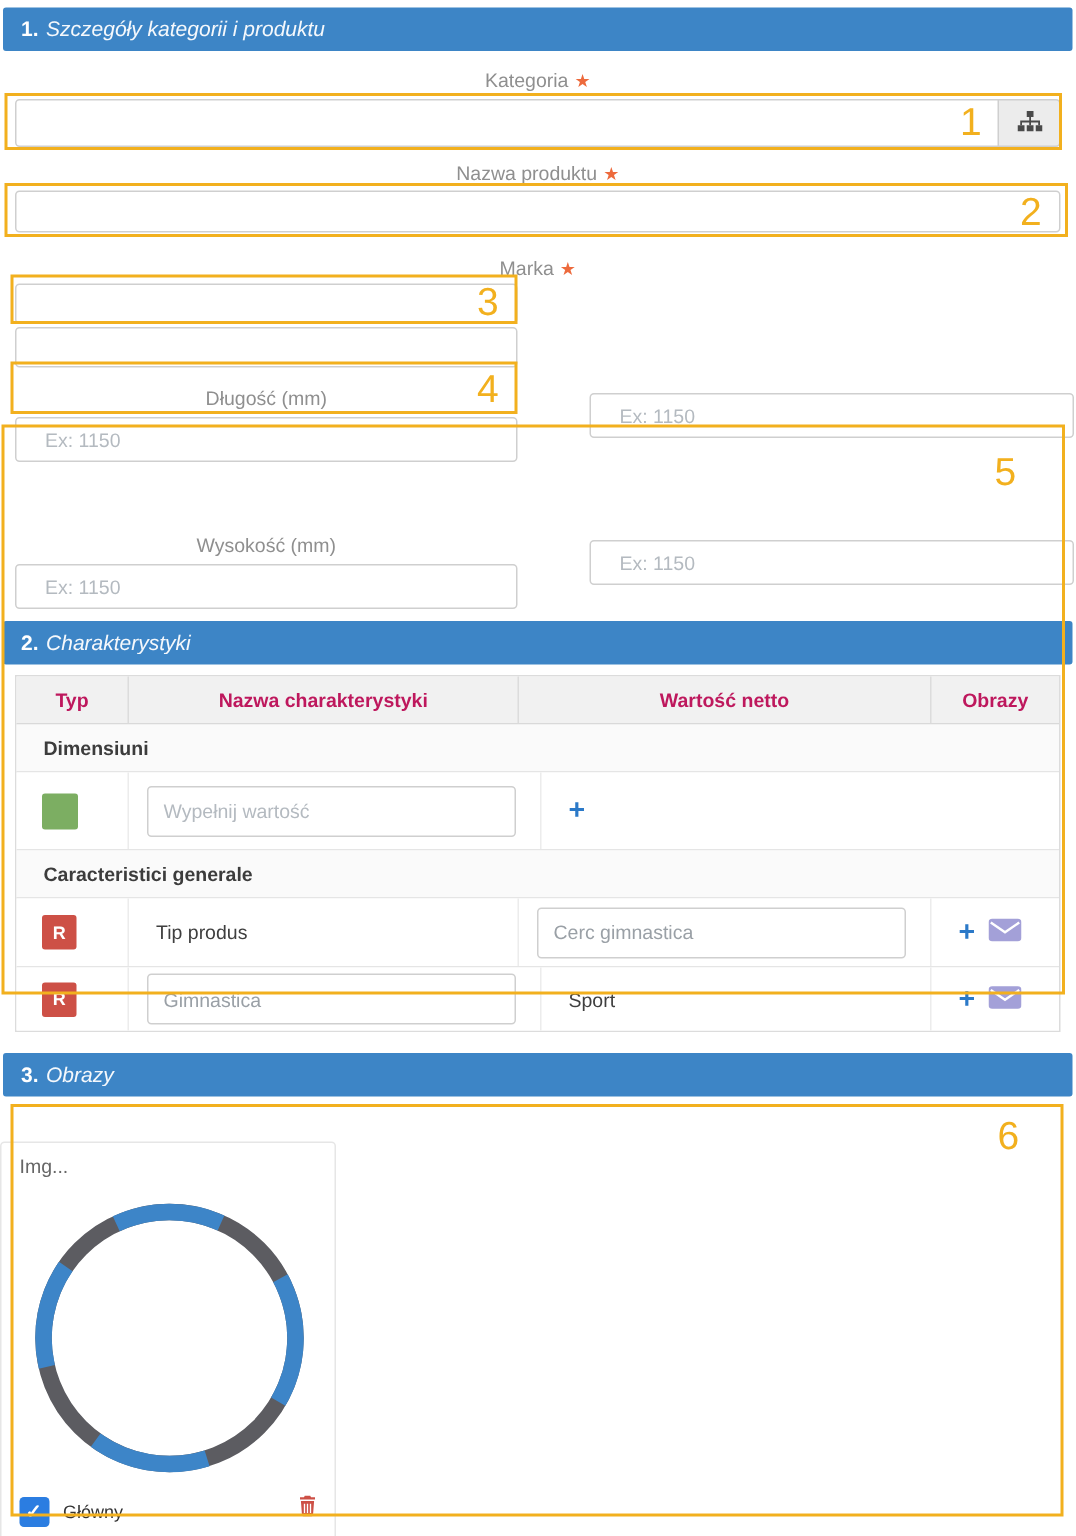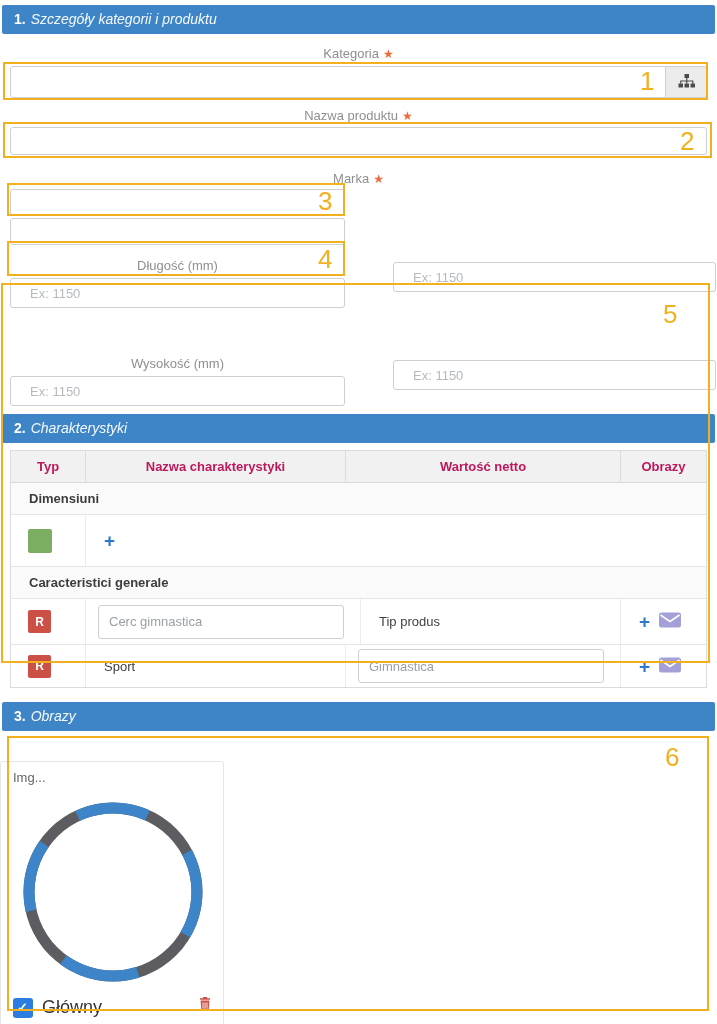--- a/index.html
+++ b/index.html
@@ -70,21 +70,21 @@
   .images-wrap { position:relative; height:315px; }
   .img-card {
     position:absolute; left:0; top:30px; width:224px; height:268px;
     background:#fff; border:1px solid #e6e6e6; border-radius:3px;
   }
   .img-card-title { position:absolute; left:12px; top:8px; color:#666; font-size:13px; }
   .hoop { position:absolute; left:16px; top:38px; }
   .primary-row { position:absolute; left:12px; bottom:10px; display:flex; align-items:center; }
   .cbx { width:20px; height:20px; appearance:none; background:#2b7de1; border:none; border-radius:3px; position:relative; cursor:pointer; }
   .cbx:after { content:"✓"; position:absolute; left:4px; top:2px; color:#fff; font-size:13px; font-weight:700; }
-  .primary-row .plabel { margin-left:9px; color:#333; font-size:18px; }
+  .primary-row .plabel { margin-left:9px; color:#333; font-size:12px; }
   .trash-btn { position:absolute; right:12px; bottom:14px; background:none; border:none; cursor:pointer; padding:0; }
   
   .ann-box { position:absolute; border:2px solid #f2b01e; pointer-events:none; z-index:40; }
   .ann-num { position:absolute; color:#f2b01e; font-size:26px; line-height:1; z-index:41; pointer-events:none; }
   #ann1 { left:3px; top:62px; width:705px; height:38px; }
   #ann2 { left:3px; top:122px; width:709px; height:36px; }
   #ann3 { left:7px; top:183px; width:338px; height:33px; }
   #ann4 { left:7px; top:241px; width:338px; height:35px; }
   #ann5 { left:1px; top:283px; width:709px; height:380px; }
   #ann6 { left:7px; top:736px; width:702px; height:275px; }
@@ -164,60 +164,63 @@
   </div>
 
   <div class="trow">
       <div class="tsec" style="width:100%">Dimensiuni</div>
     </div>
 
   <div class="trow tdata row-greutate">
     <div class="c c1">
         <span class="green-sq"></span>
       </div>
+    <div class="c c3">
+        <input type="text" class="txt val-gray" placeholder="Wypełnij wartość" style="">
+      </div>
     <div class="c c4">
         <span class="opts">
           <span class="plus">+</span>
         </span>
       </div>
   </div>
 
   <div class="trow">
       <div class="tsec" style="width:100%">Caracteristici generale</div>
     </div>
 
   <div class="trow tdata row-tip">
     <div class="c c1">
         <span class="r-badge">R</span>
       </div>
+    <div class="c c2">Tip produs</div>
     <div class="c c3">
         <input type="text" class="txt val-gray" value="Cerc gimnastica" style="">
       </div>
-    <div class="c c2">Tip produs</div>
     <div class="c c4">
         <span class="opts">
       <span class="plus">+</span>
       <span>
         <svg width="22" height="16" viewBox="0 0 22 16">
               <rect x="0" y="0.5" width="22" height="15" rx="2.5" fill="#a3a0d8"></rect>
               <path d="M1.5 3 L11 9.5 L20.5 3" stroke="#fff" stroke-width="1.6" fill="none"></path>
             </svg>
       </span>
     </span>
       </div>
   </div>
 
   <div class="trow tdata row-sport">
     <div class="c c1">
         <span class="r-badge">R</span>
       </div>
-    <div class="c c2">Sport</div>
     <div class="c c3">
         <input type="text" class="txt val-gray" value="Gimnastica" style="">
       </div>
+    <div class="c c2">Sport</div>
     <div class="c c4">
         <span class="opts">
       <span class="plus">+</span>
       <span>
         <svg width="22" height="16" viewBox="0 0 22 16">
               <rect x="0" y="0.5" width="22" height="15" rx="2.5" fill="#a3a0d8"></rect>
               <path d="M1.5 3 L11 9.5 L20.5 3" stroke="#fff" stroke-width="1.6" fill="none"></path>
             </svg>
       </span>
     </span>

